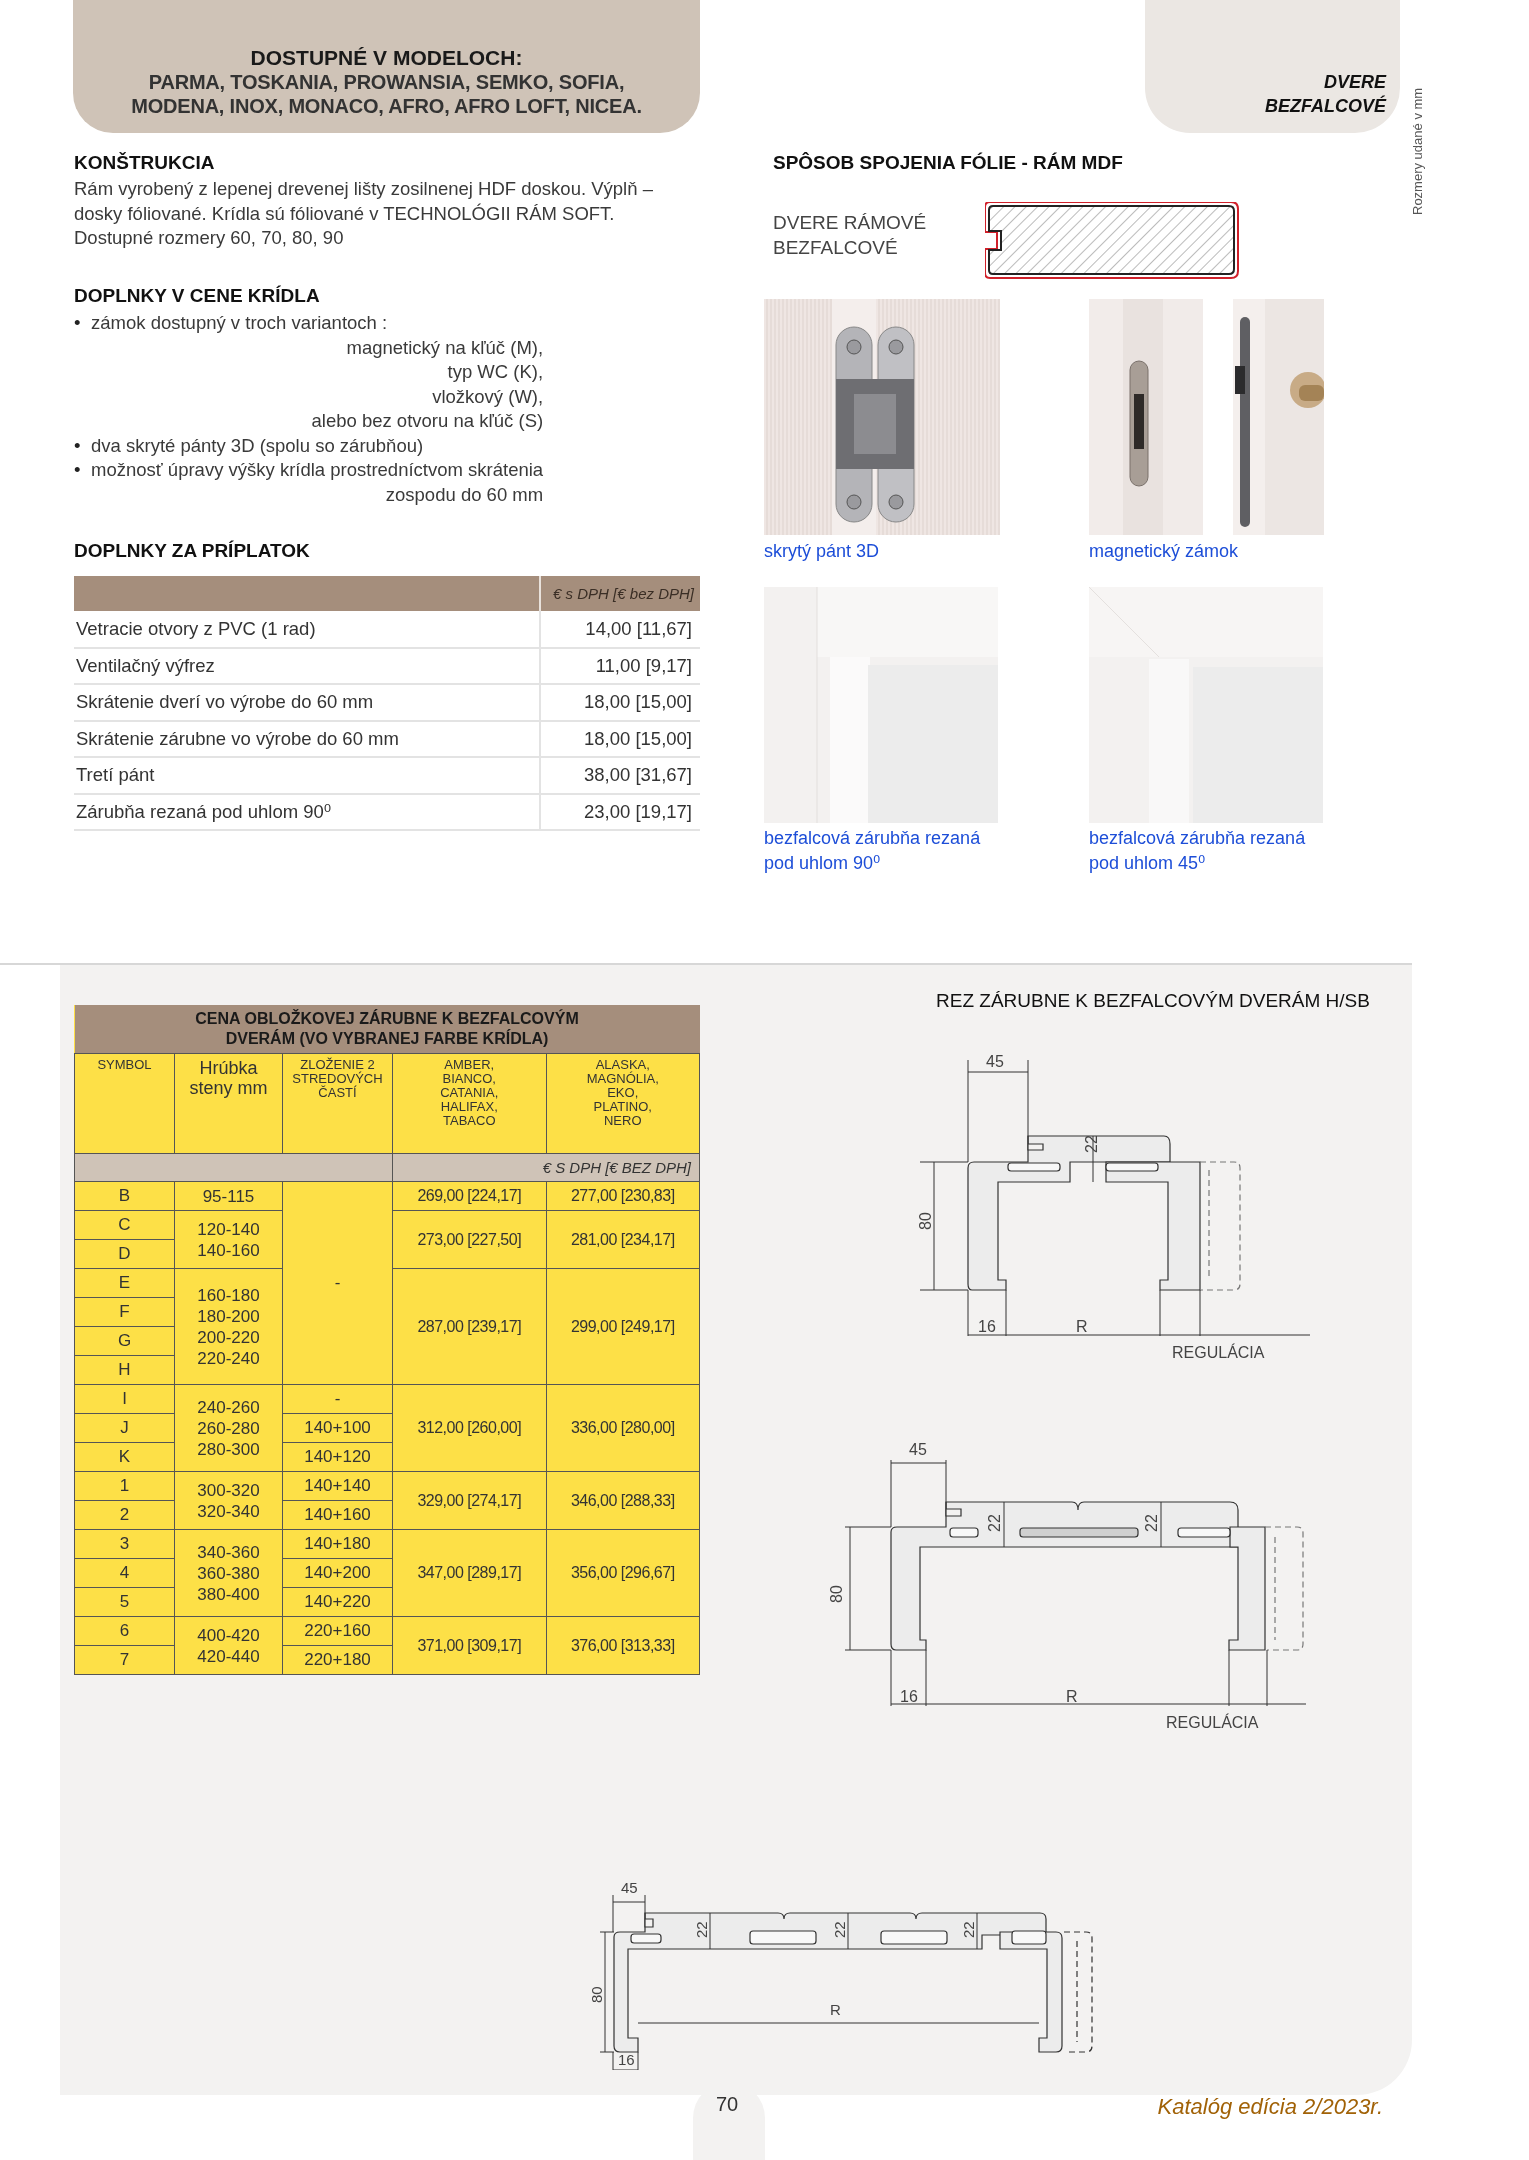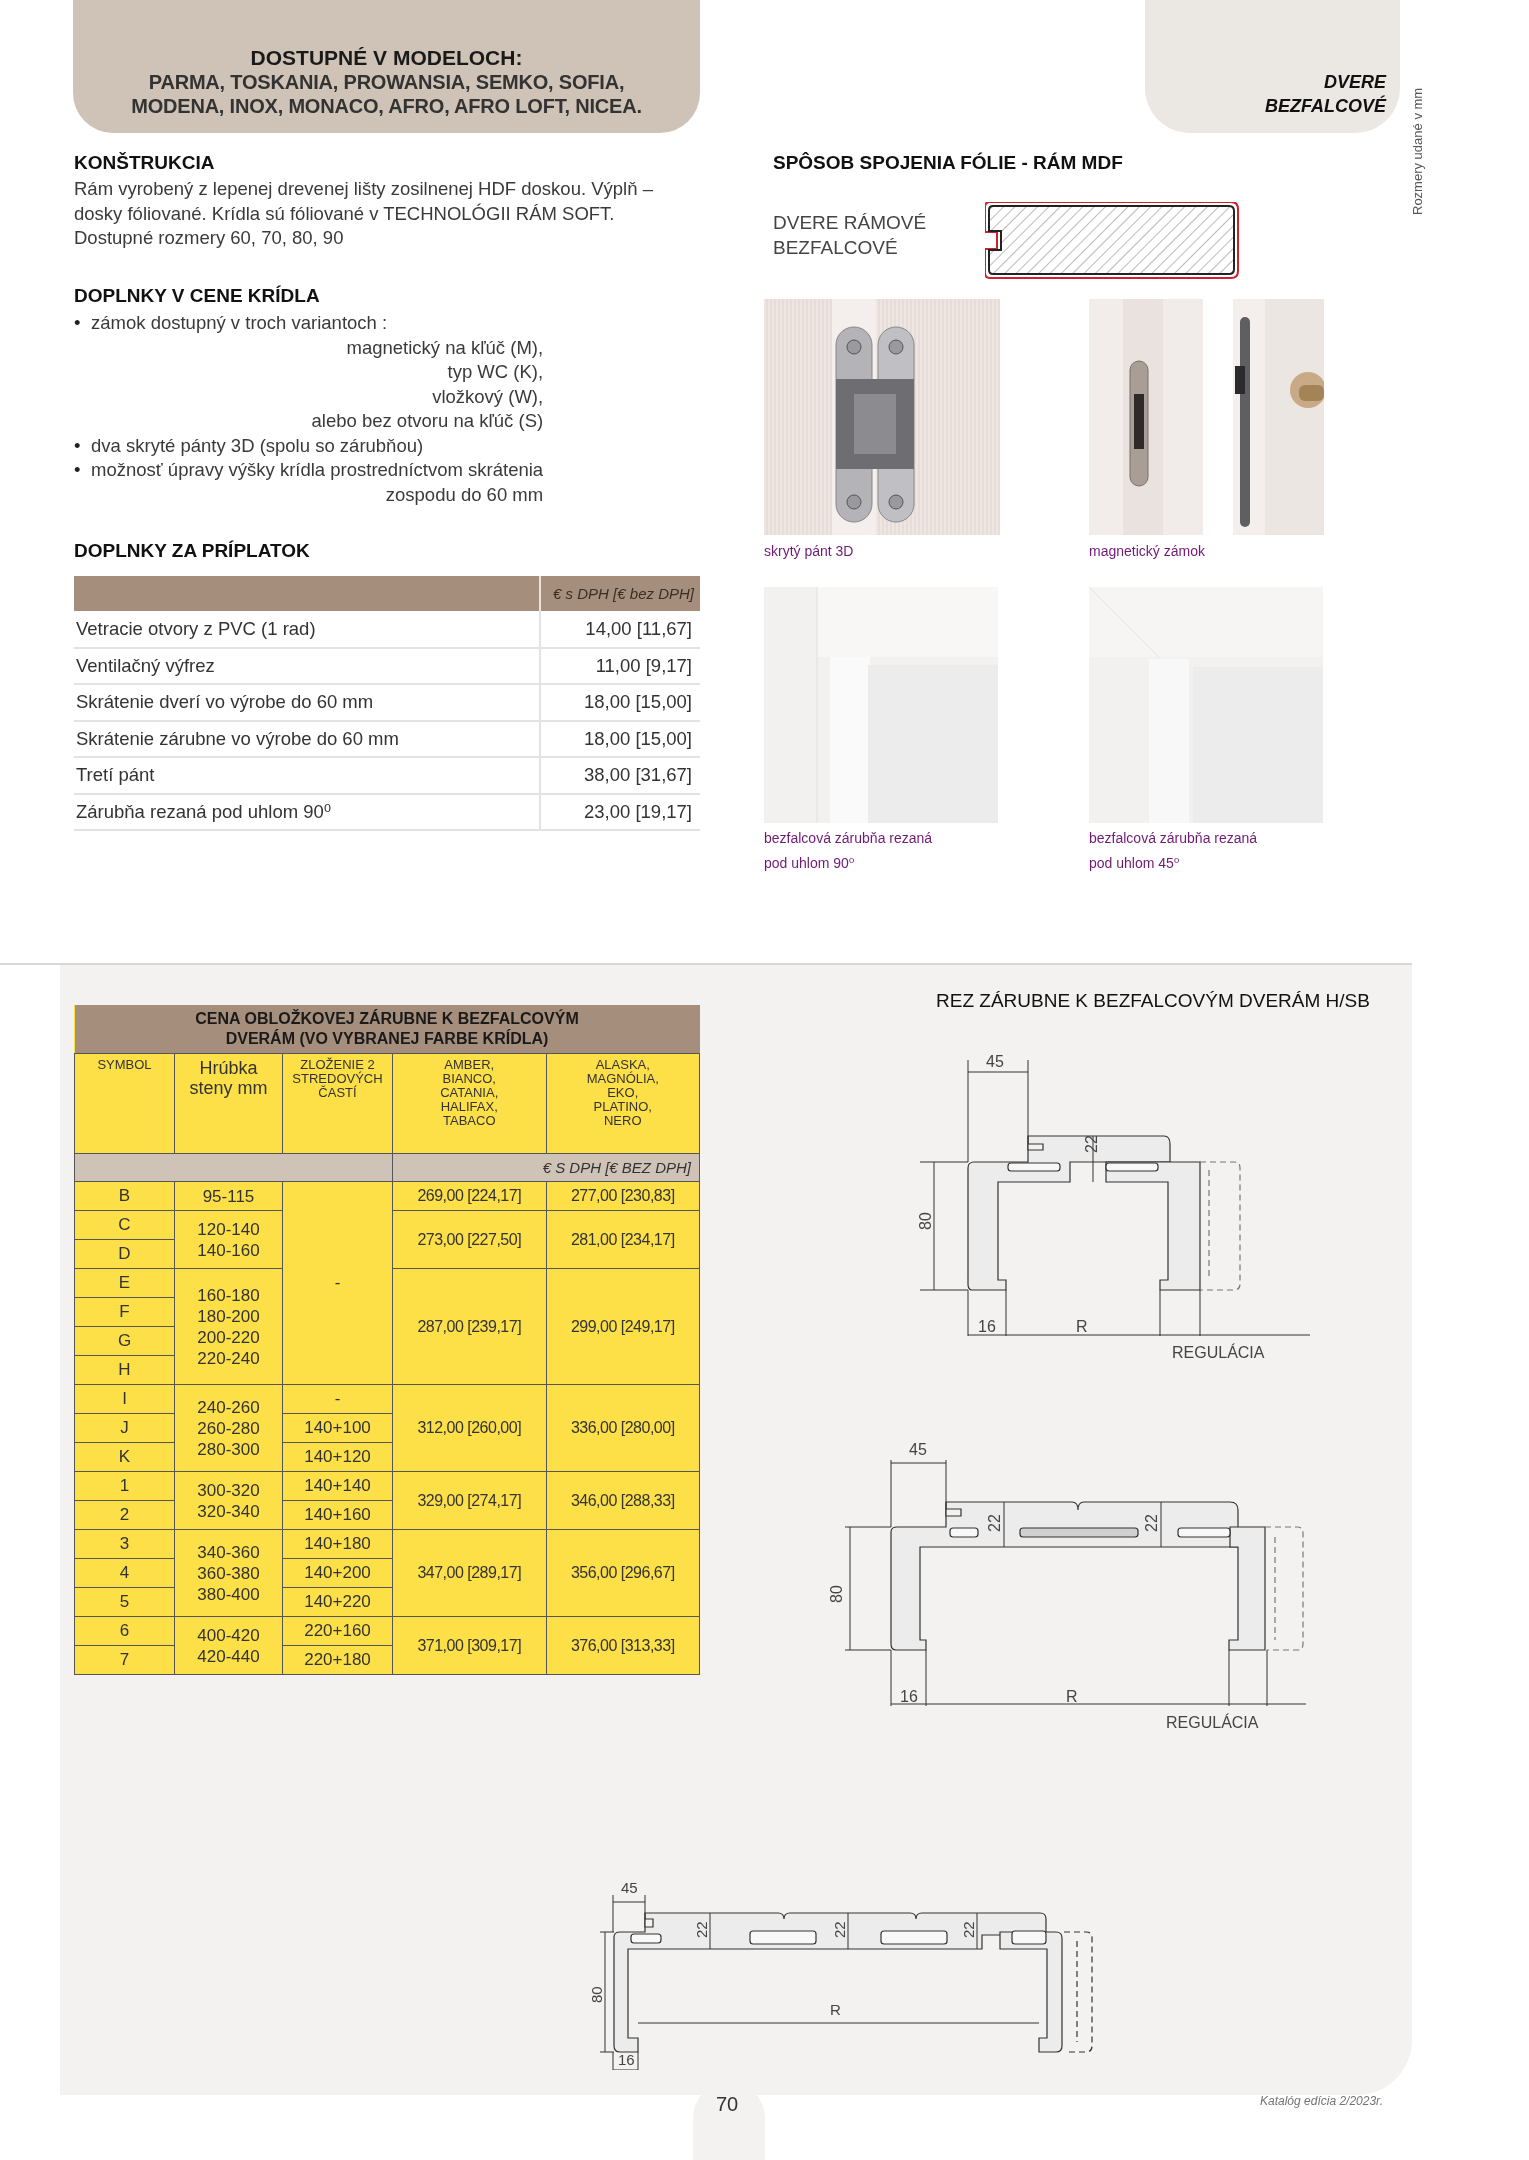--- a/index.html
+++ b/index.html
@@ -26,21 +26,21 @@
   table.extras th { background: #a58e7c; height: 35px; font-weight: normal; font-style: italic; font-size: 15px; text-align: right; padding-right: 6px; color: #3a2e25; border-right: 2px solid #e9e2dc; }
   table.extras th:last-child { border-right: none; }
   table.extras td { height: 36.5px; border-bottom: 2px solid #e3e3e3; background: #fff; padding: 0 2px; }
   table.extras td.v { text-align: right; padding-right: 8px; border-left: 2px solid #e3e3e3; width: 160px; }
 
   .sec-title-r { position: absolute; left: 773px; top: 152px; font-weight: bold; font-size: 19px; color: #111; }
   .join-label { position: absolute; left: 773px; top: 210px; font-size: 19px; line-height: 25px; color: #444; }
   .join-svg { position: absolute; left: 985px; top: 202px; }
 
   .photo { position: absolute; overflow: hidden; }
-  .cap { position: absolute; font-size: 14px; line-height: 25px; color: #701a75; }
+  .cap { position: absolute; font-size: 18px; line-height: 25px; color: #1d4ed8; }
 
   .lower-panel { position: absolute; left: 0; top: 963px; width: 1412px; height: 1132px; background: #f3f2f1; border-top: 2px solid #d7d7d7; border-radius: 0 0 55px 55px; }
   .lower-panel::before { content: ""; position: absolute; left: 0; top: 0; width: 60px; height: 1132px; background: #ffffff; }
 
   table.frame { position: absolute; left: 74px; top: 1005px; width: 626px; border-collapse: collapse; font-size: 17px; color: #333; background: #fde047; }
   table.frame td, table.frame th { border: 1.5px solid #555; text-align: center; vertical-align: middle; }
   table.frame .title { background: #a58e7c; color: #1a1a1a; font-weight: bold; font-size: 16px; line-height: 20px; height: 48px; padding: 4px 20px; border: none; }
   table.frame .colh { vertical-align: top; font-weight: normal; font-size: 13px; line-height: 14px; padding-top: 4px; height: 100px; color: #333; }
   table.frame .colh.big { font-size: 18px; line-height: 20px; }
   table.frame .unit { background: #cfc3b7; height: 28px; font-style: italic; font-size: 15px; text-align: right; padding-right: 8px; color: #333; }
@@ -49,21 +49,21 @@
   table.frame td.sym { width: 100px; }
   table.frame td.thick { width: 108px; line-height: 21px; }
   table.frame td.comp { width: 110px; }
 
   .rez-title { position: absolute; left: 936px; top: 990px; font-weight: normal; font-size: 19px; color: #111; }
   .drawing { position: absolute; }
   .drawing text { font-family: "Liberation Sans", sans-serif; fill: #444; }
 
   .pagenum-tab { position: absolute; left: 693px; top: 2082px; width: 72px; height: 78px; background: #f3f2f1; border-radius: 36px 36px 0 0; }
   .pagenum { position: absolute; left: 716px; top: 2093px; font-size: 20px; color: #333; }
-  .edition { position: absolute; right: 146px; top: 2094px; font-style: italic; font-size: 12px; color: #737373; margin-left: 36px; }
+  .edition { position: absolute; right: 146px; top: 2094px; font-style: italic; font-size: 22px; color: #a16207; margin-left: 36px; }
 </style>
 </head>
 <body>
 
 <div class="tab-models">
   <div class="t1">DOSTUPNÉ V MODELOCH:</div>
   <div class="t2">PARMA, TOSKANIA, PROWANSIA, SEMKO, SOFIA,</div>
   <div class="t2">MODENA, INOX, MONACO, AFRO, AFRO LOFT, NICEA.</div>
 </div>
 

